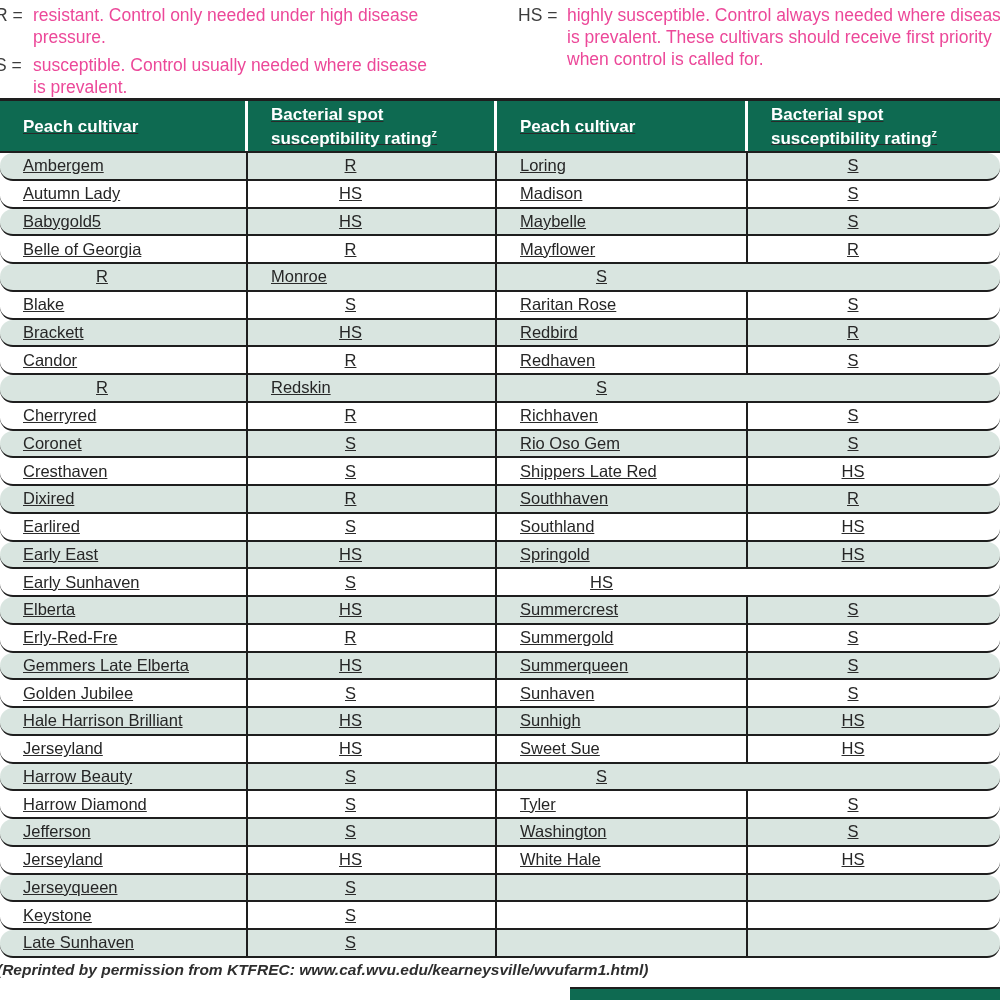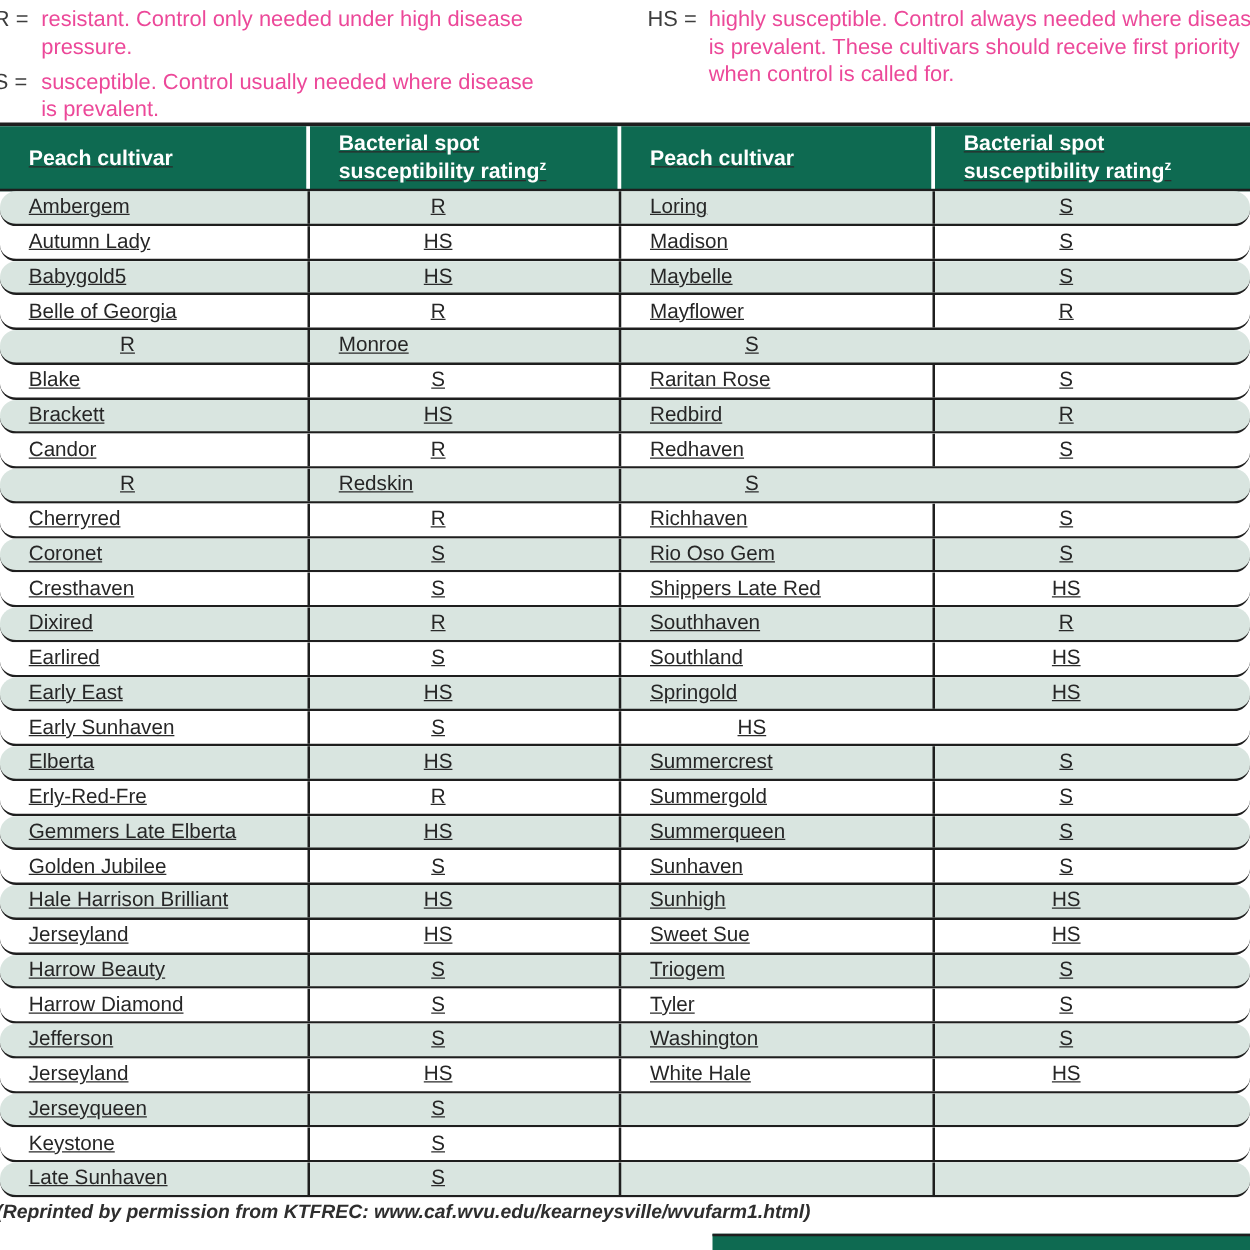--- a/index.html
+++ b/index.html
@@ -246,21 +246,20 @@
   </div>
       <div class="tr">
     <div class="td">Jerseyland</div>
     <div class="td rating">HS</div>
     <div class="td">Sweet Sue</div>
     <div class="td rating">HS</div>
   </div>
       <div class="tr alt">
     <div class="td">Harrow Beauty</div>
     <div class="td rating">S</div>
-    <div class="td">Triogem</div>
     <div class="td rating">S</div>
   </div>
       <div class="tr">
     <div class="td">Harrow Diamond</div>
     <div class="td rating">S</div>
     <div class="td">Tyler</div>
     <div class="td rating">S</div>
   </div>
       <div class="tr alt">
     <div class="td">Jefferson</div>

